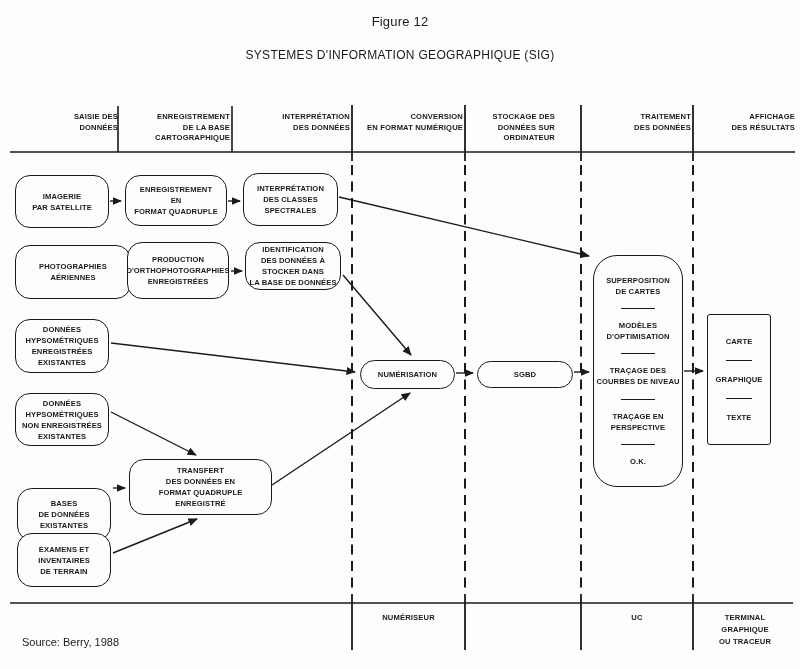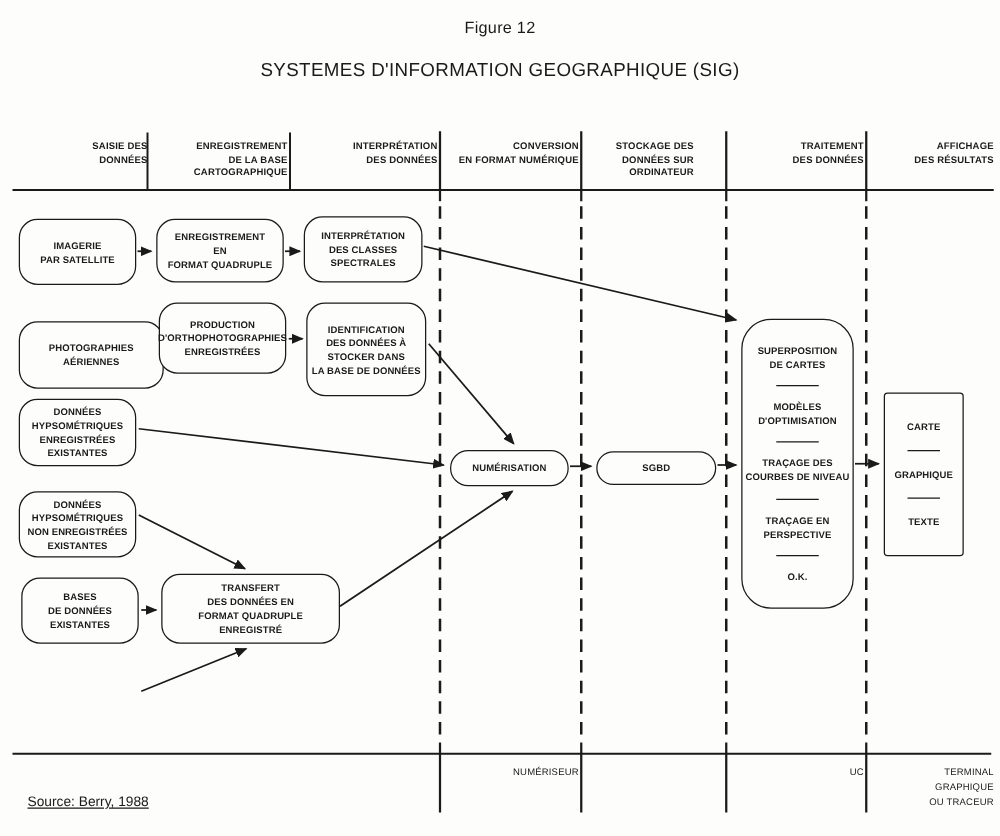--- a/index.html
+++ b/index.html
@@ -8,43 +8,43 @@
     background:#fdfdfb; color:#1a1a1a;
     font-family:"Liberation Sans", sans-serif;
     overflow:hidden;
   }
   .figure-label {
     position:absolute; top:14px; left:0; width:800px;
     text-align:center; font-size:13px; letter-spacing:.2px;
   }
   .figure-title {
     position:absolute; top:48px; left:0; width:800px;
-    text-align:center; font-size:15px; letter-spacing:.3px;
+    text-align:center; font-size:12px; letter-spacing:.3px;
   }
   .hdr {
     position:absolute; top:112px; text-align:right;
     font-size:7.6px; font-weight:bold; line-height:1.4;
     white-space:pre-line; letter-spacing:.15px;
   }
   .box {
     position:absolute; box-sizing:border-box; z-index:2;
     border:1.8px solid #1a1a1a; border-radius:15px; background:#fdfdfb;
     display:flex; align-items:center; justify-content:center;
     text-align:center; font-size:7.6px; font-weight:bold; line-height:1.45;
   }
   .lbl { white-space:pre-line; letter-spacing:.1px; }
   .pill { border-radius:16px;text-align:right; }
   .stack { flex-direction:column; justify-content:space-evenly; padding:8px 0; }
   .sep { width:34px; border-top:1.5px solid #1a1a1a; height:0; }
   .bottom-lbl {
-    position:absolute; top:612px; text-align:right;
-    font-size:7.6px; font-weight:normal; line-height:1.55;
+    position:absolute; top:612px; text-align:center;
+    font-size:7.6px; font-weight:bold; line-height:1.55;
     white-space:pre-line; letter-spacing:.15px;
   }
-  .source { position:absolute; left:22px; top:636px; font-size:11px;text-decoration:underline; }
+  .source { position:absolute; left:22px; top:636px; font-size:11px; }
   svg.overlay { position:absolute; left:0; top:0; z-index:1; }
 </style>
 </head>
 <body>
 
 <div class="page">
 
   <div class="figure-label">Figure 12</div>
   <div class="figure-title">SYSTEMES D'INFORMATION GEOGRAPHIQUE (SIG)</div>
 
@@ -106,40 +106,45 @@
 ORDINATEUR</div>
   <div class="hdr" style="left:583px;width:108px">TRAITEMENT
 DES DONNÉES</div>
   <div class="hdr" style="left:695px;width:100px">AFFICHAGE
 DES RÉSULTATS</div>
 
   <div class="box" style="left:15px;top:175px;width:94px;height:53px">
     <span class="lbl">IMAGERIE
 PAR SATELLITE</span>
   </div>
-  <div class="box" style="left:15px;top:257px;width:116px;height:54px">
+  <div class="box" style="left:15px;top:245px;width:116px;height:54px">
     <span class="lbl">PHOTOGRAPHIES
 AÉRIENNES</span>
   </div>
   <div class="box" style="left:15px;top:319px;width:94px;height:54px">
     <span class="lbl">DONNÉES
 HYPSOMÉTRIQUES
 ENREGISTRÉES
 EXISTANTES</span>
   </div>
   <div class="box" style="left:15px;top:393px;width:94px;height:53px">
     <span class="lbl">DONNÉES
 HYPSOMÉTRIQUES
 NON ENREGISTRÉES
 EXISTANTES</span>
   </div>
-  <div class="box" style="left:17px;top:462px;width:94px;height:53px">
+  <div class="box" style="left:17px;top:488px;width:94px;height:53px">
     <span class="lbl">BASES
 DE DONNÉES
 EXISTANTES</span>
+  </div>
+  <div class="box" style="left:17px;top:533px;width:94px;height:54px">
+    <span class="lbl">EXAMENS ET
+INVENTAIRES
+DE TERRAIN</span>
   </div>
 
   <div class="box" style="left:125px;top:175px;width:102px;height:51px">
     <span class="lbl">ENREGISTREMENT
 EN
 FORMAT QUADRUPLE</span>
   </div>
   <div class="box" style="left:127px;top:242px;width:102px;height:57px">
     <span class="lbl">PRODUCTION
 D'ORTHOPHOTOGRAPHIES
@@ -150,21 +155,21 @@
 DES DONNÉES EN
 FORMAT QUADRUPLE
 ENREGISTRÉ</span>
   </div>
 
   <div class="box" style="left:243px;top:173px;width:95px;height:53px">
     <span class="lbl">INTERPRÉTATION
 DES CLASSES
 SPECTRALES</span>
   </div>
-  <div class="box" style="left:245px;top:242px;width:96px;height:75px">
+  <div class="box" style="left:245px;top:242px;width:96px;height:48px">
     <span class="lbl">IDENTIFICATION
 DES DONNÉES À
 STOCKER DANS
 LA BASE DE DONNÉES</span>
   </div>
 
   <div class="box pill" style="left:360px;top:360px;width:95px;height:29px">
     <span class="lbl">NUMÉRISATION</span>
   </div>
   <div class="box pill" style="left:477px;top:361px;width:96px;height:27px">

